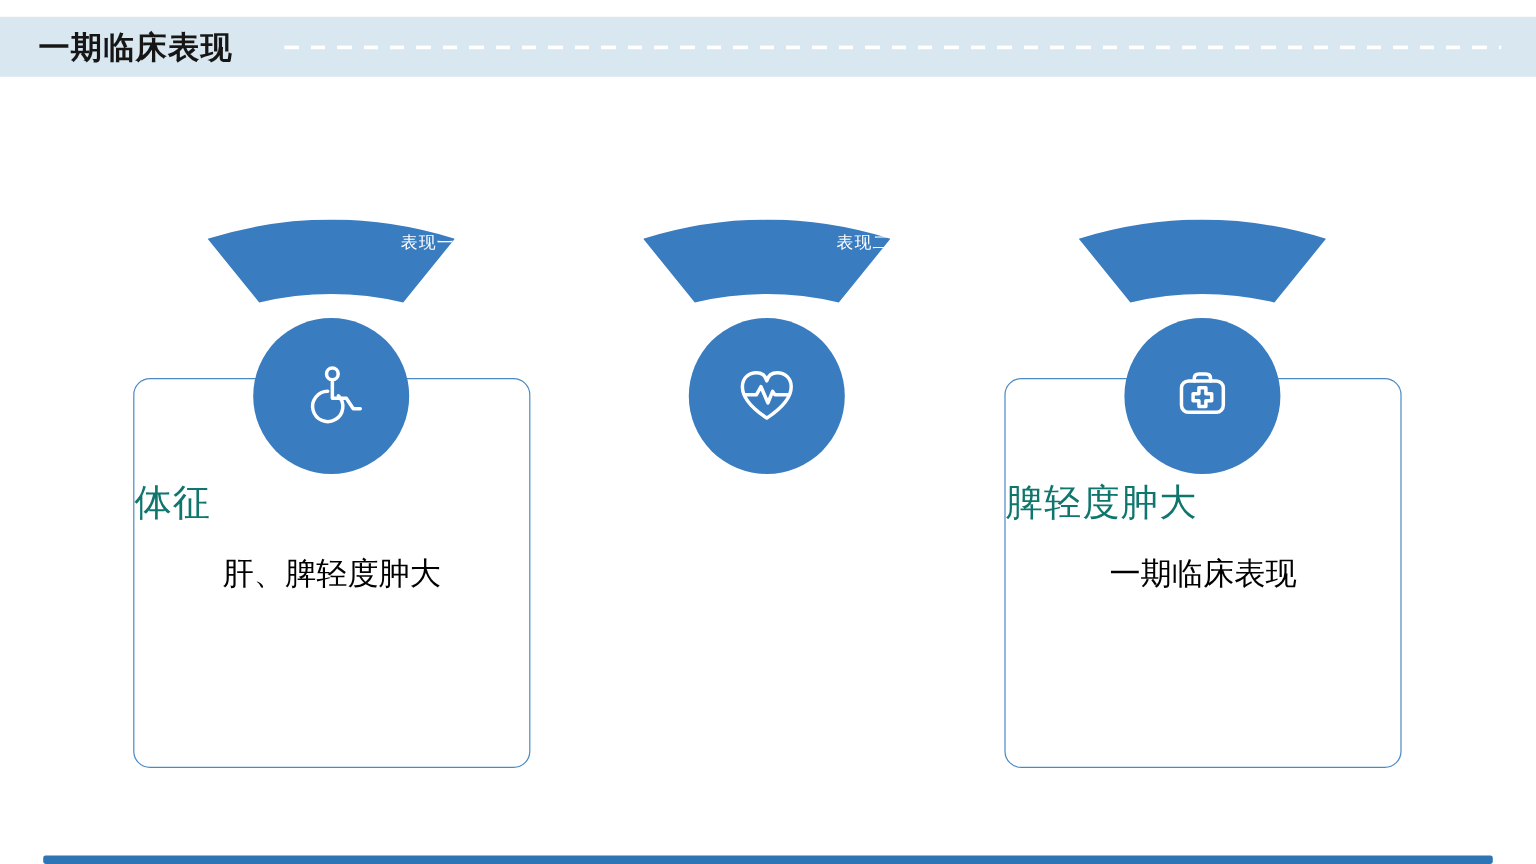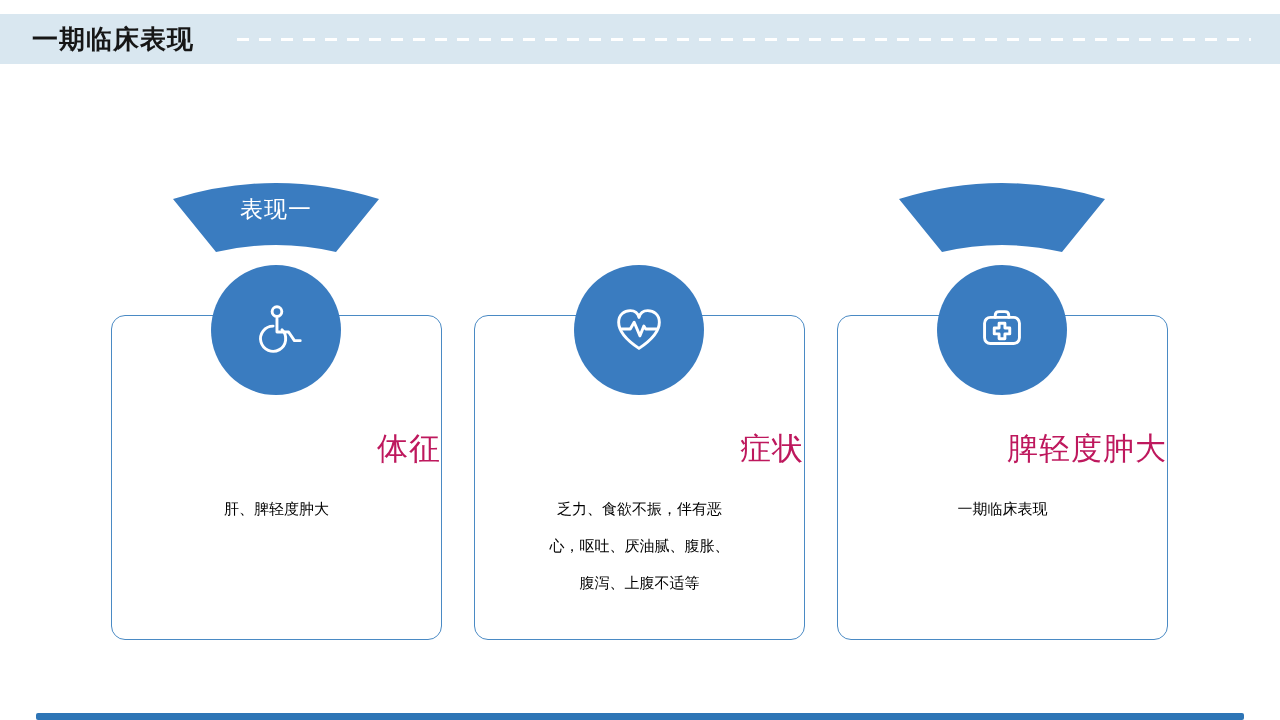--- a/index.html
+++ b/index.html
@@ -31,52 +31,52 @@
   .col-1 { left:111px; }
   .col-2 { left:474px; }
   .col-3 { left:837px; }
 
   .fan {
     position:absolute; left:62px; top:0; width:206px; height:70px;
   }
   .fan svg { position:absolute; left:0; top:0; width:206px; height:70px; }
   .fan-label {
     position:absolute; left:0; top:11px; width:206px;
-    text-align:center;
-    color:#ffffff; font-size:23px; letter-spacing:1px;
+    text-align:right;
+    color:#ffffff; font-size:14px; letter-spacing:1px;
   }
 
   .card {
     position:absolute; left:0; top:132px; width:331px; height:325px;
     background:#ffffff;
     border:1.5px solid #4a8ac4;
     border-radius:14px;
   }
 
   .icon-circle {
     position:absolute; left:100px; top:82px; width:130px; height:130px;
     border-radius:50%;
     background:#3a7cc0;
     display:flex; align-items:center; justify-content:center;
     z-index:2;
   }
   .icon-circle svg { width:62px; height:62px; }
   .icon-stroke { fill:none; stroke:#ffffff; stroke-width:3; stroke-linecap:round; stroke-linejoin:round; }
 
   .card-heading {
-    margin-top:112px;
-    text-align:right;
-    font-size:31px; color:#be185d;
+    margin-top:82px;
+    text-align:left;
+    font-size:31px; color:#0f766e;
     letter-spacing:1px;
   }
   .card-body {
     margin-top:20px;
     padding:0 14px;
     text-align:center;
-    font-size:15px; color:#000000;
+    font-size:26px; color:#000000;
     line-height:37px;
     white-space:pre-line;
   }
 
   .footer-bar {
     position:absolute; left:36px; top:713px; width:1208px; height:7px;
     background:#2e75b6; border-radius:2px;
   }
 </style>
 </head>
@@ -101,25 +101,25 @@
   <div class="icon-circle">
     <svg viewBox="0 0 64 64">
       <circle class="icon-stroke" cx="33" cy="13" r="5"></circle>
       <path class="icon-stroke" d="M33 20 V34 H45 L51 43 H57"></path>
       <path class="icon-stroke" d="M29 28 A13 13 0 1 0 38.2 31.8"></path>
     </svg>
   </div>
 </div>
 
 <div class="column col-2">
-  <div class="card">
-    <div class="card-heading">症状</div>
-    <div class="card-body">乏力、食欲不振，伴有恶
-心，呕吐、厌油腻、腹胀、
-腹泻、上腹不适等</div>
+  <div class="fan">
+    <svg viewBox="0 0 206 70">
+      <path d="M0 16 Q103 -16 206 16 L163 69 Q103 55 43 69 Z" fill="#3a7cc0"></path>
+    </svg>
+    <div class="fan-label">表现二</div>
   </div>
   <div class="icon-circle">
     <svg viewBox="0 0 64 64">
       <path class="icon-stroke" d="M32 51 C20 43 11 34 11 24 C11 16 17 12 23 12 C28 12 31 15 32 19 C33 15 36 12 41 12 C47 12 53 16 53 24 C53 34 44 43 32 51 Z"></path>
       <path class="icon-stroke" d="M14 31 H23 L27 24 L33 38 L37 28 L39 31 H50"></path>
     </svg>
   </div>
 </div>
 
 <div class="column col-3">

